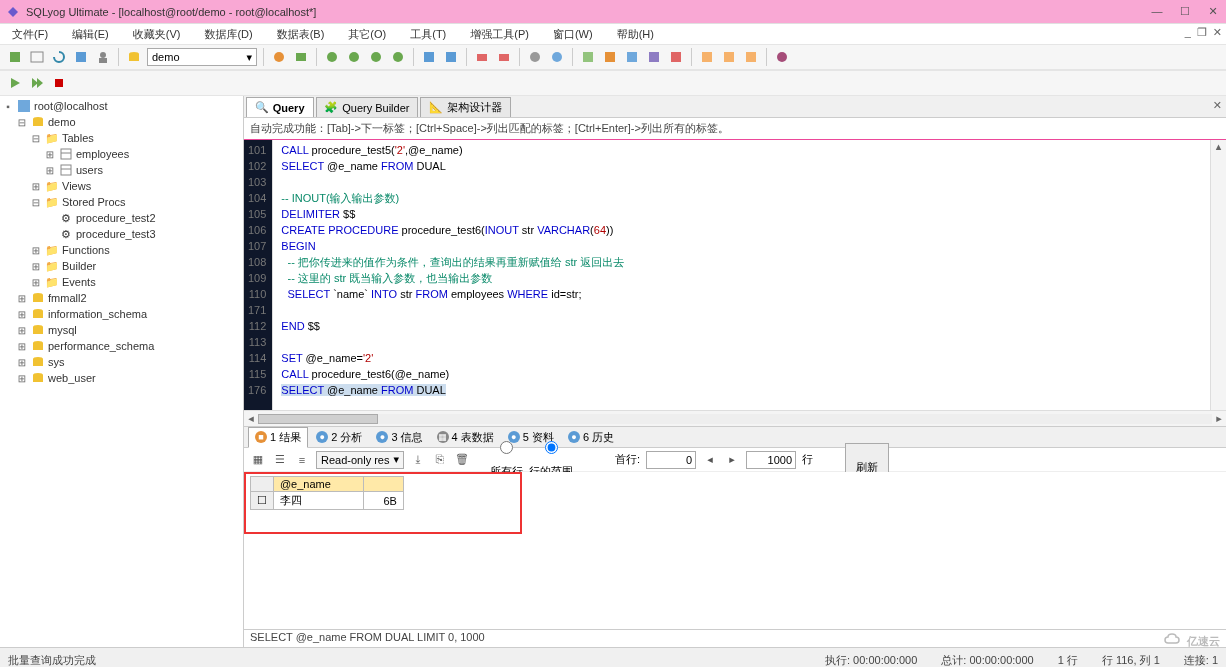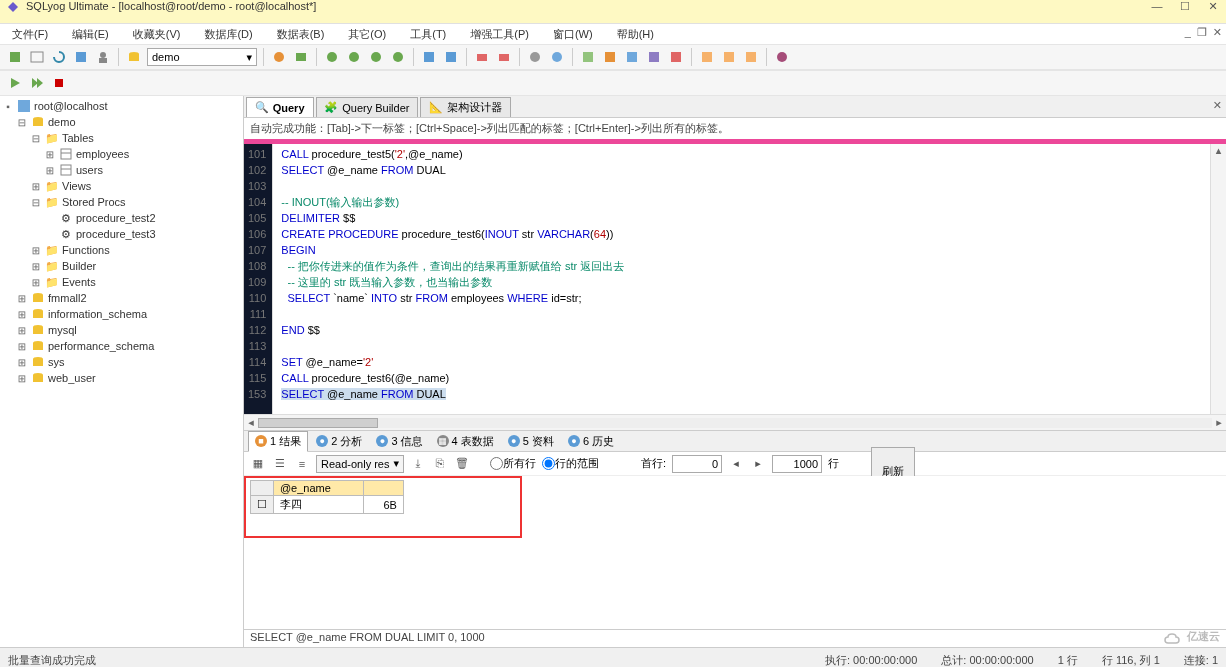--- a/index.html
+++ b/index.html
@@ -1,17 +1,17 @@
 <!DOCTYPE html>
 <html><head>
 <meta charset="utf-8">
 <style>
 * { margin: 0; padding: 0; box-sizing: border-box; font-family: "Microsoft YaHei", Tahoma, Arial, sans-serif; font-size: 11px; }
 body { background: #f0f0f0; width: 1226px; height: 667px; overflow: hidden; position: relative; }
-.titlebar { height: 24px; background: #fef9c3; display: flex; align-items: flex-start; padding: 0 6px; border-bottom: 1px solid #e0e0e0; }
+.titlebar { height: 24px; background: #f9a8d4; display: flex; align-items: center; padding: 0 6px; border-bottom: 1px solid #e0e0e0; }
 .titlebar .app-icon { width: 14px; height: 14px; margin-right: 6px; }
 .titlebar .title { flex: 1; color: #333; font-size: 11px; }
 .titlebar .win-controls { display: flex; gap: 14px; color: #555; }
 .titlebar .win-controls span { cursor: default; width: 14px; text-align: center; }
 .secondary-close { position:absolute; right:4px; top:26px; display:flex; gap:6px; color:#666; font-size:10px;}
 .menubar { height: 20px; background: #fff; display: flex; align-items: center; padding: 0 6px; gap: 12px; }
 .menubar .menu-item { padding: 2px 6px; color: #333; cursor: default; }
 .toolbar1, .toolbar2 { height: 26px; background: #f6f6f6; border-top: 1px solid #e5e5e5; border-bottom: 1px solid #e5e5e5; display: flex; align-items: center; padding: 0 6px; gap: 4px; }
 .tb-btn { width: 18px; height: 18px; display: inline-flex; align-items: center; justify-content: center; cursor: default; }
 .tb-sep { width: 1px; height: 18px; background: #ccc; margin: 0 2px; }
@@ -20,50 +20,50 @@
 .sidebar { width: 244px; background: #fff; border-right: 1px solid #ccc; overflow: auto; padding: 2px 0; }
 .tree-node { display: flex; align-items: center; padding: 1px 0; color: #333; white-space: nowrap; cursor: default; }
 .tree-toggle { width: 12px; text-align: center; color: #666; font-size: 10px; cursor: default; }
 .tree-icon { width: 14px; height: 14px; margin: 0 3px; display:inline-flex; align-items:center; justify-content:center; }
 .indent0{padding-left:2px}.indent1{padding-left:16px}.indent2{padding-left:30px}.indent3{padding-left:44px}
 .content { flex: 1; display: flex; flex-direction: column; background: #fff; }
 .editor-tabs { height: 22px; background: #f0f0f0; border-bottom: 1px solid #ccc; display: flex; align-items: flex-end; padding-left: 2px; position:relative;}
 .etab { height: 20px; padding: 2px 8px; background: #e8e8e8; border: 1px solid #aaa; border-bottom: none; margin-right: 2px; display: flex; align-items: center; gap: 4px; cursor: default; font-size:11px;}
 .etab.active { background: #fff; font-weight: bold; }
 .etab-close{ position:absolute; right:4px; top:3px; color:#666; font-size:11px;}
-.hint-bar { padding: 3px 6px; color: #444; background: #fff; border-bottom: 5px solid #ec4899; font-size:11px;}
+.hint-bar { padding: 3px 6px; color: #444; background: #fff; border-bottom: 1px solid #ec4899; font-size:11px;}
 .editor { flex: 1; display:flex; overflow: auto; background: #fff; position:relative; min-height: 270px;}
 .gutter { background: #0f172a; color: #777; text-align: right; padding: 2px 6px 2px 4px; font-family: Consolas, monospace; font-size: 12px; line-height: 16px; user-select:none; border-right:1px solid #ddd;}
 .code { padding: 2px 8px; font-family: Consolas, monospace; font-size: 12px; line-height: 16px; white-space: pre; }
 .kw{color:#0000cc}.cm{color:#0a8a6a}.str{color:#b00000}.num{color:#b00000}.sel{background:#cde; }
 .hscroll{ height:16px; border-top:1px solid #ddd; background:#f4f4f4; display:flex; align-items:center;}
 .hscroll .arrow{width:14px;text-align:center;color:#666}
 .hscroll .track{flex:1;height:10px;background:#eee;position:relative}
 .hscroll .thumb{position:absolute;left:0;top:0;height:10px;width:120px;background:#cfcfcf;border:1px solid #aaa}
 .result-tabs { height: 22px; background: #f0f0f0; border-top: 1px solid #ccc; border-bottom: 1px solid #ccc; display: flex; align-items:center; padding-left:4px; gap:2px;}
 .rtab { padding: 2px 6px; display:flex; align-items:center; gap:3px; cursor:default; font-size:11px;}
 .rtab.active{ background:#fff; border:1px solid #aaa; border-bottom:1px solid #fff;}
 .rtab .badge{ display:inline-flex; width:12px;height:12px; border-radius:50%; background:#5b9bd5; color:#fff; font-size:9px; align-items:center; justify-content:center;}
 .result-toolbar{ height:24px; display:flex; align-items:center; gap:6px; padding:0 6px; background:#fff; border-bottom:1px solid #eee;}
 .rtb-btn{ width:16px;height:16px; display:inline-flex; align-items:center; justify-content:center; color:#555;}
 .rcombo{ border:1px solid #aaa; background:#f4f4f4; height:18px; padding:0 4px; font-size:10px; display:flex; align-items:center; gap:4px;}
-.radio-lbl{ display:flex; align-items:center; gap:0; font-size:11px;}
+.radio-lbl{ display:flex; align-items:center; gap:10px; font-size:11px;flex-direction:column;}
 .rinput{ width:50px; height:18px; border:1px solid #aaa; text-align:right; padding:0 3px; font-size:11px;}
 .rbtn{ height:20px; padding:16px 10px; background:#eee; border:1px solid #aaa; font-size:11px;}
 .result-grid-wrap{ flex:1; background:#fff; position:relative; overflow:hidden;}
 .red-box{ position:absolute; left:0px; top:0px; width:278px; height:62px; border:2px solid #e33; pointer-events:none;}
 .grid{ border-collapse:collapse; margin:4px 0 0 6px;}
 .grid th,.grid td{ border:1px solid #bbb; padding:1px 6px; font-size:11px; background:#fff;}
 .grid th{ background:#ffe9a8; text-align:left; font-weight:normal;}
 .grid .rowhdr{ width:14px; background:#eee; text-align:center;}
 .result-status{ height:18px; border-top:1px solid #ccc; background:#fff; padding:1px 6px; color:#444; font-size:11px;}
 .statusbar { height: 20px; background: #f0f0f0; border-top: 1px solid #ccc; display: flex; align-items: center; padding: 12px 8px; gap: 24px; color:#444; font-size:11px;}
 .statusbar .seg{ white-space:nowrap;}
 .statusbar .spacer{ flex:1;}
-.watermark{ position:absolute; right:6px; bottom:18px; color:#bbb; font-size:16px; font-weight:bold; display:flex; align-items:flex-start; gap:4px; pointer-events:none;}
+.watermark{ position:absolute; right:6px; bottom:18px; color:#bbb; font-size:16px; font-weight:bold; display:flex; align-items:flex-end; gap:4px; pointer-events:none;}
 svg{display:block}
 </style>
 </head>
 <body>
 
 <div class="titlebar">
   <span class="app-icon">
     <svg width="14" height="14">
         <path d="M2 7 L7 2 L12 7 L7 12 Z" fill="#6a5acd"></path>
       </svg>
@@ -433,26 +433,26 @@
           <div>101</div>
           <div>102</div>
           <div>103</div>
           <div>104</div>
           <div>105</div>
           <div>106</div>
           <div>107</div>
           <div>108</div>
           <div>109</div>
           <div>110</div>
-          <div>111</div>
+          <div>171</div>
           <div>112</div>
           <div>113</div>
           <div>114</div>
           <div>115</div>
-          <div>153</div>
+          <div>176</div>
         </div>
       <div class="code" id="code"><div><span class="kw">CALL</span> procedure_test5(<span class="str">'2'</span>,@e_name)</div><div><span class="kw">SELECT</span> @e_name <span class="kw">FROM</span> DUAL</div><div>&nbsp;</div><div><span class="cm">-- INOUT(输入输出参数)</span></div><div><span class="kw">DELIMITER</span> $$</div><div><span class="kw">CREATE</span> <span class="kw">PROCEDURE</span> procedure_test6(<span class="kw">INOUT</span> str <span class="kw">VARCHAR</span>(<span class="num">64</span>))</div><div><span class="kw">BEGIN</span></div><div>  <span class="cm">-- 把你传进来的值作为条件，查询出的结果再重新赋值给 str 返回出去</span></div><div>  <span class="cm">-- 这里的 str 既当输入参数，也当输出参数</span></div><div>  <span class="kw">SELECT</span> `name` <span class="kw">INTO</span> str <span class="kw">FROM</span> employees <span class="kw">WHERE</span> id=str;</div><div>&nbsp;</div><div><span class="kw">END</span> $$</div><div>&nbsp;</div><div><span class="kw">SET</span> @e_name=<span class="str">'2'</span></div><div><span class="kw">CALL</span> procedure_test6(@e_name)</div><div><span class="sel"><span class="kw">SELECT</span> @e_name <span class="kw">FROM</span> DUAL</span></div></div>
       <div style="position:absolute;right:0;top:0;bottom:0;width:16px;background:#f4f4f4;border-left:1px solid #ddd">
         <div style="text-align:center;color:#666">▴</div>
       </div>
     </div>
     <div class="hscroll">
       <span class="arrow">◂</span>
         <div class="track">
           <div class="thumb"></div>

